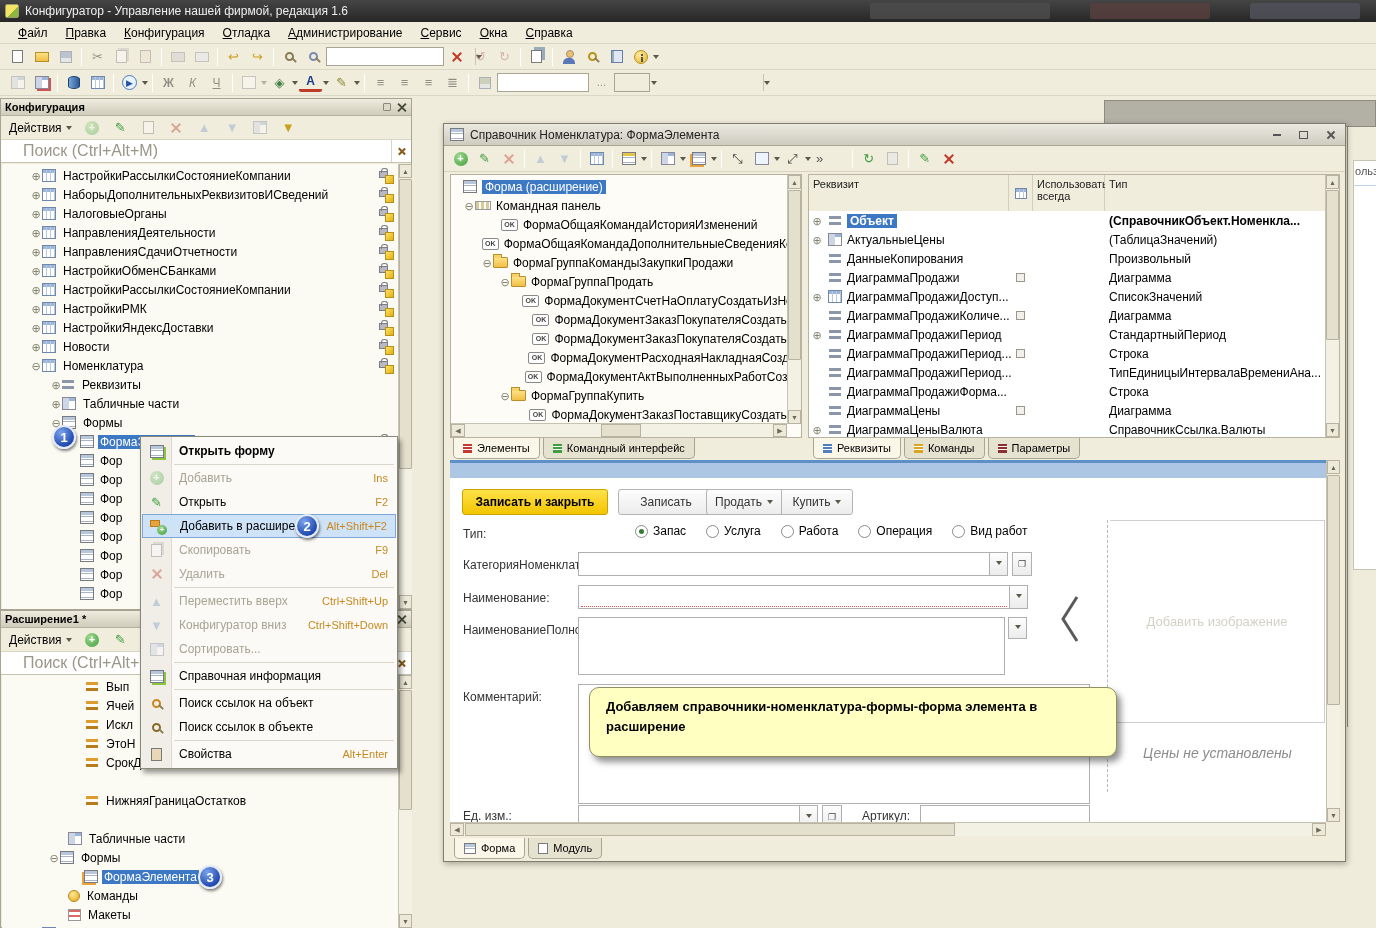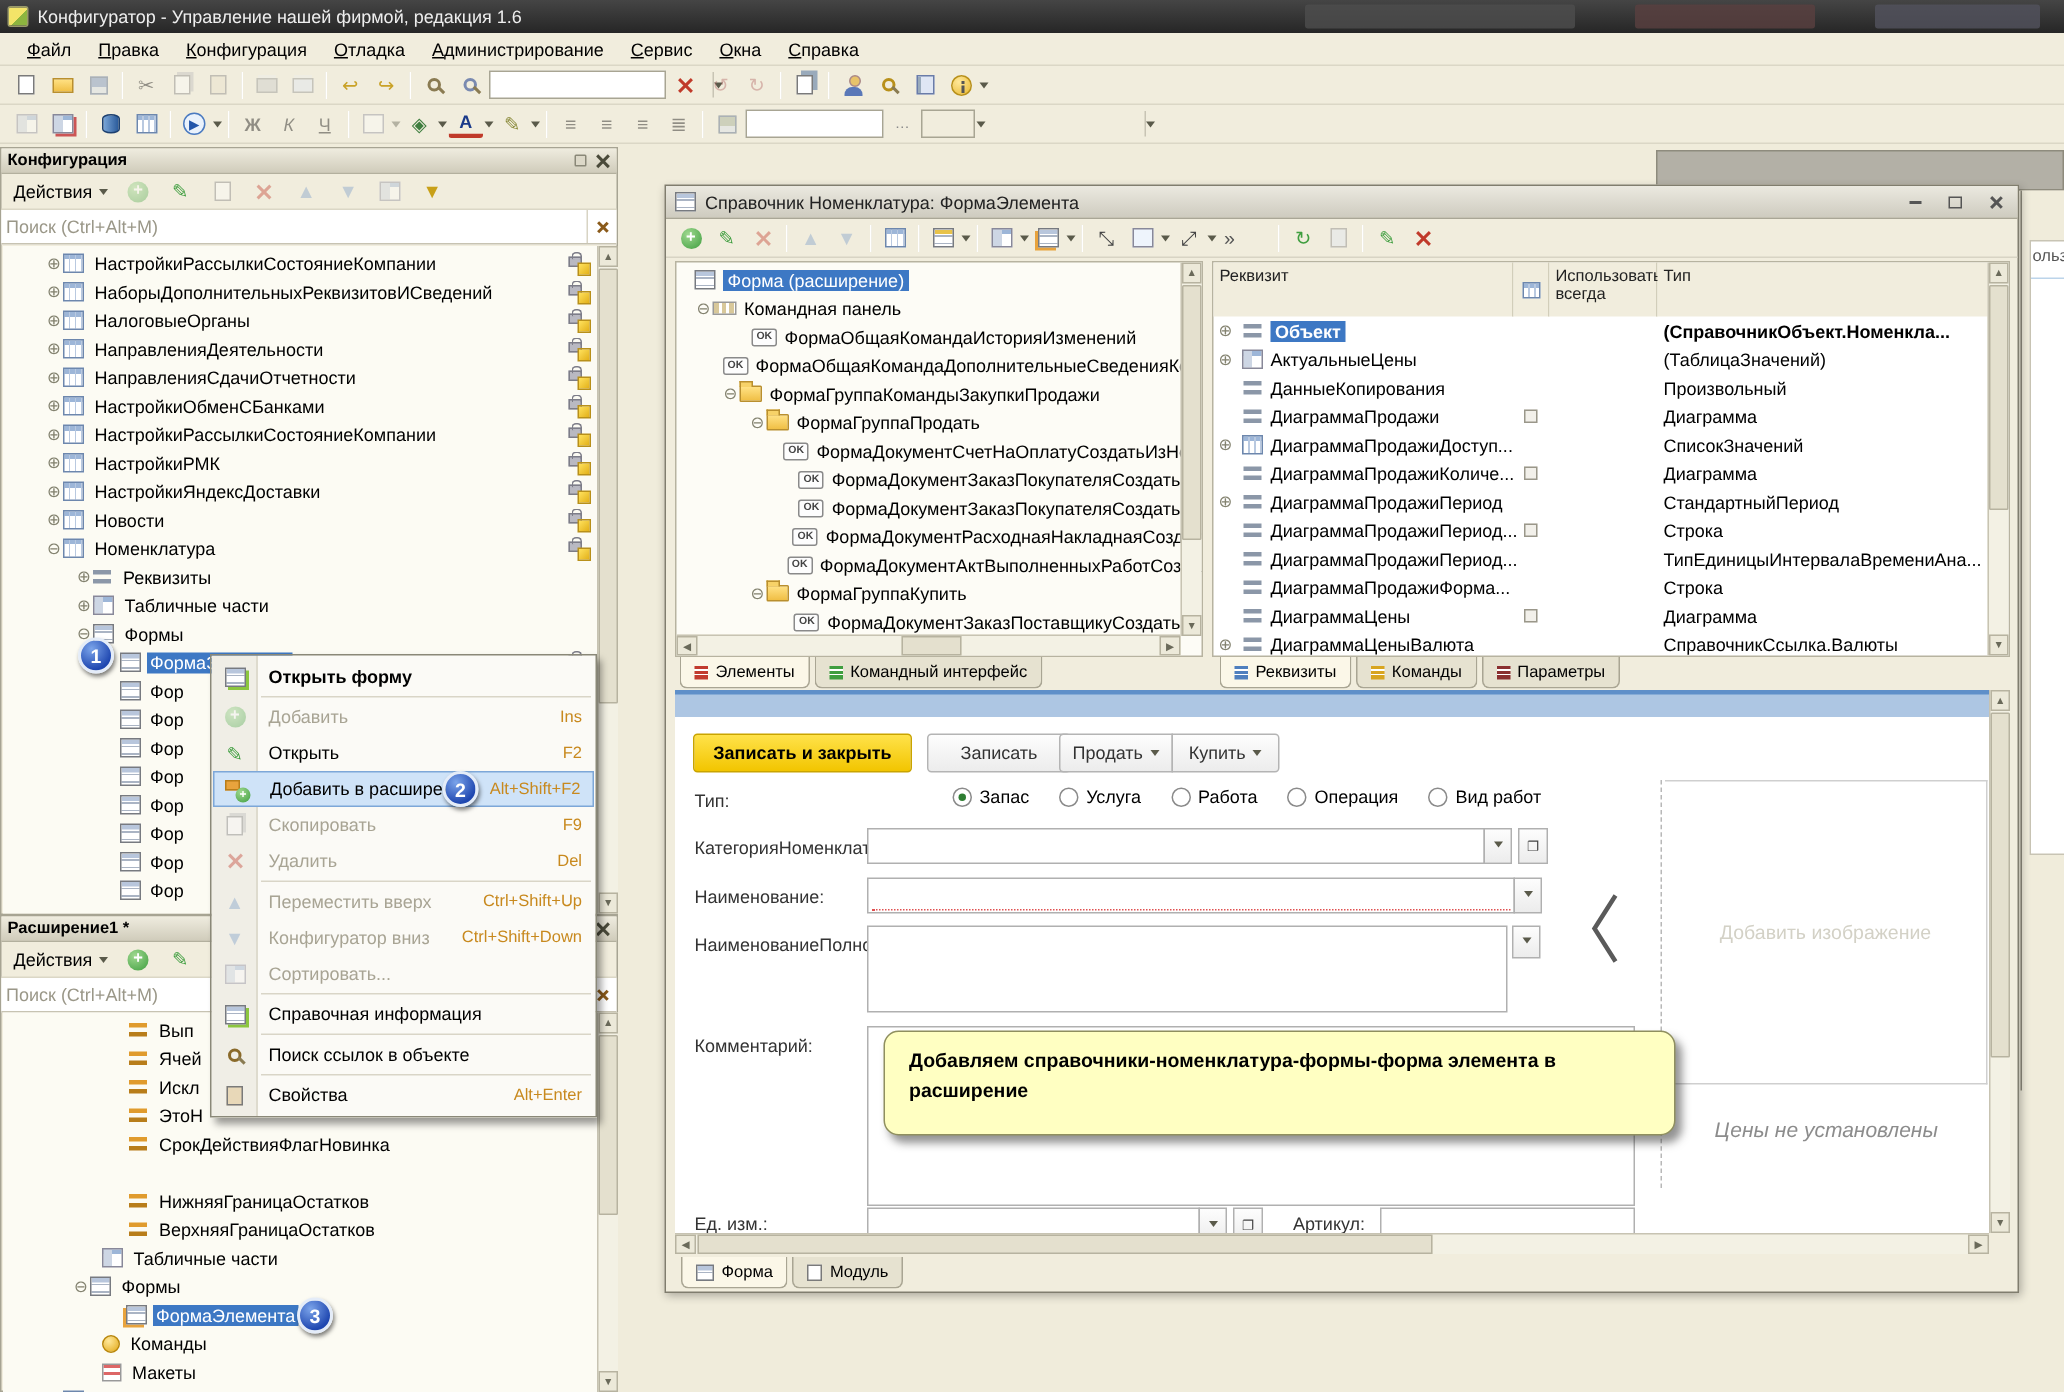--- a/index.html
+++ b/index.html
@@ -67,21 +67,21 @@
   
   .panel{border:1px solid #a7a493;background:#f1eddd}
   .panel-h{height:17px;background:linear-gradient(#efecdf,#d0ccbb);border-bottom:1px solid #b3b09e;font-weight:bold;font-size:11px;display:flex;align-items:center;justify-content:space-between;padding:0 4px}
   .ph-x{position:relative;width:11px;height:11px}
   .ph-x::before,.ph-x::after{content:'';position:absolute;left:5px;top:0;width:2px;height:11px;background:#4a4a3a}
   .ph-x::before{transform:rotate(45deg)}.ph-x::after{transform:rotate(-45deg)}
   .ph-pin{width:8px;height:8px;border:1px solid #8a8878;background:#dcd8c8;border-radius:1px}
   .actions{height:24px;display:flex;align-items:center;gap:5px;padding:0 4px;border-bottom:1px solid #dbd7c6}
   .act-lbl{display:flex;align-items:center;gap:4px;padding:2px 4px}
   .searchrow{height:23px;display:flex;align-items:stretch;border-bottom:1px solid #c7c3b2;background:#fff}
-  .searchrow input{flex:1;border:none;outline:none;font-size:12px;padding:0 3px;color:#555}
+  .searchrow input{flex:1;border:none;outline:none;font-size:16px;padding:0 22px;color:#555}
   .searchrow input::placeholder{color:#9a9788}
   .xbrown{width:20px;display:flex;align-items:center;justify-content:center;border-left:1px solid #d8d4c4}
   .xbrown i{position:relative;width:9px;height:9px;display:block}
   .xbrown i::before,.xbrown i::after{content:'';position:absolute;left:4px;top:0;width:1.6px;height:9px;background:#8a5a1a}
   .xbrown i::before{transform:rotate(45deg)}.xbrown i::after{transform:rotate(-45deg)}
   .treebg{position:absolute;background:#fcfbf3;overflow:hidden}
   .trow{position:absolute;left:0;right:0;height:19px;display:flex;align-items:center;white-space:nowrap}
   .trow .lab{padding:0 2px}
   .sel{background:#3d78c4;color:#fff;padding:0 3px}
   .rowright{position:absolute;display:flex;align-items:center}
@@ -630,25 +630,20 @@
       <div class="trow" style="top:78px">
           <span style="width:84px"></span>
           <span class="i-attr-o" style="margin-right:6px"></span>
           <span class="lab">СрокДействияФлагНовинка</span>
         </div>
       <div class="trow" style="top:116px">
           <span style="width:84px"></span>
           <span class="i-attr-o" style="margin-right:6px"></span>
           <span class="lab">НижняяГраницаОстатков</span>
         </div>
-      <div class="trow" style="top:135px">
-          <span style="width:84px"></span>
-          <span class="i-attr-o" style="margin-right:6px"></span>
-          <span class="lab">ВерхняяГраницаОстатков</span>
-        </div>
       <div class="trow" style="top:154px">
           <span style="width:66px"></span>
           <span class="i-table2" style="margin-right:5px"></span>
           <span class="lab">Табличные части</span>
         </div>
       <div class="trow" style="top:173px">
           <span style="width:46px"></span>
           <span class="exp">⊖</span>
           <span class="i-form" style="margin-right:5px"></span>
           <span class="lab">Формы</span>
@@ -1172,20 +1167,26 @@
     <div class="cm-sep"></div>
     <div class="cm-item">
       <span class="cm-ico">
           <span class="i-form" style="box-shadow:inset 0 3px 0 #b8c6dc,2px 2px 0 #8cc63f"></span>
         </span>
       <span class="cm-label">Справочная информация</span>
     </div>
     <div class="cm-sep"></div>
     <div class="cm-item">
       <span class="cm-ico">
+          <span class="mag" style="border-color:#c8891e"></span>
+        </span>
+      <span class="cm-label">Поиск ссылок на объект</span>
+    </div>
+    <div class="cm-item">
+      <span class="cm-ico">
           <span class="mag" style="border-color:#8a6a2a"></span>
         </span>
       <span class="cm-label">Поиск ссылок в объекте</span>
     </div>
     <div class="cm-sep"></div>
     <div class="cm-item">
       <span class="cm-ico">
           <span class="doc" style="background:#e8d8b8"></span>
         </span>
       <span class="cm-label">Свойства</span>

